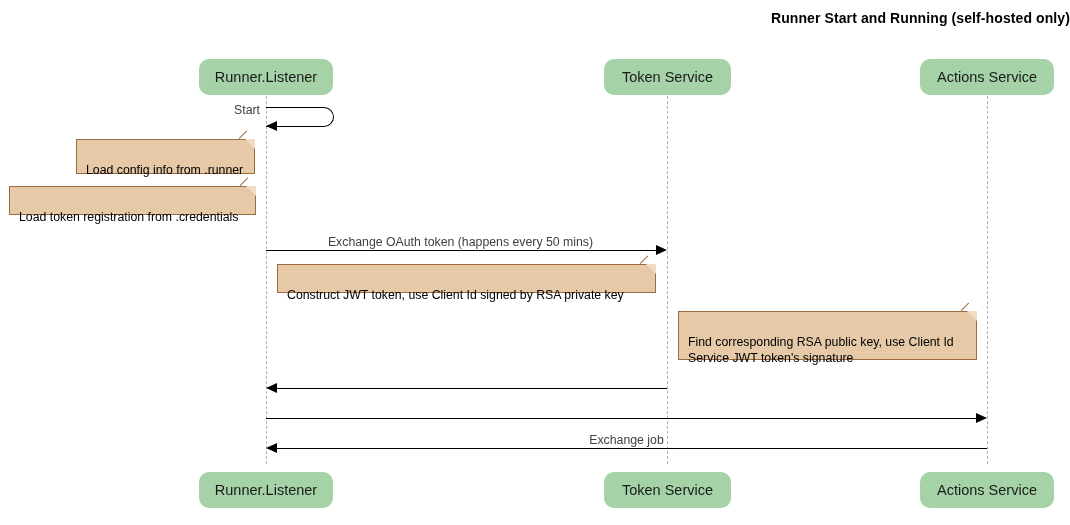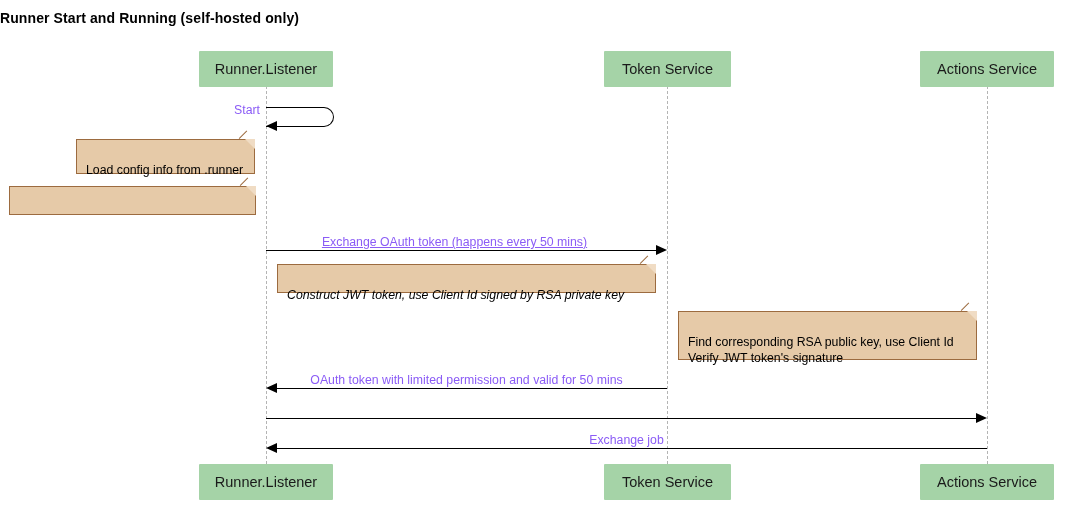--- a/index.html
+++ b/index.html
@@ -19,41 +19,42 @@
     position: absolute;
     left: 0; top: 0;
     width: 1070px;
     height: 525px;
   }
   .diagram-title {
     position: absolute;
     left: 0;
     top: 10px;
     width: 1070px;
-    text-align: left;
+    text-align: right;
     font-size: 14px;
     font-weight: bold;
     letter-spacing: 0.1px;
   }
   .lifeline {
     position: absolute;
     width: 0;
     border-left: 1px dashed #b4b4b4;
   }
   .participant {
     position: absolute;
     height: 36px;
-    border-radius: 1px;
+    border-radius: 10px;
     background: #a5d3a7;
     display: flex;
     align-items: center;
     justify-content: center;
     font-size: 14.5px;
     color: #1a1a1a;
     box-sizing: border-box;
+    margin-top: 8px;
   }
   .note {
     position: absolute;
     background: #e6caa8;
     border: 1px solid #9c6b3f;
     box-sizing: border-box;
     font-size: 12.3px;
     line-height: 16px;
     color: #000;
     padding: 6px 8px 6px 9px;
@@ -80,21 +81,21 @@
     pointer-events: none;
   }
   .msg-line {
     position: absolute;
     height: 0;
     border-top: 1.4px solid #000;
   }
   .msg-label {
     position: absolute;
     font-size: 12.3px;
-    color: #8b5cf6;
+    color: #404040;
     white-space: nowrap;
     text-align: center;
   }
   .arrow-head {
     position: absolute;
     width: 0;
     height: 0;
   }
   .arrow-right {
     border-top: 5px solid transparent;
@@ -139,42 +140,42 @@
   <div class="self-loop" style="left:266px; top:107px; width:68px; height:20px;"></div>
   <div class="arrow-head arrow-left" style="left:266px; top:121px;"></div>
 
   <div class="note" style="left:76px; top:139px; width:179px; height:35px;">
     <span>Load config info from .runner</span>
     <span class="fold"></span>
     <span class="fold-edge"></span>
   </div>
 
   <div class="note" style="left:9px; top:186px; width:247px; height:29px;">
+    <span>Load token registration from .credentials</span>
     <span class="fold"></span>
     <span class="fold-edge"></span>
   </div>
 
-  <div class="msg-label" style="left:254px; top:235px; width:401px;text-decoration:underline;">Exchange OAuth token (happens every 50 mins)</div>
+  <div class="msg-label" style="left:260px; top:235px; width:401px;">Exchange OAuth token (happens every 50 mins)</div>
   <div class="msg-line" style="left:266px; top:250px; width:390px;"></div>
   <div class="arrow-head arrow-right" style="left:656px; top:245px;"></div>
 
-  <div class="note" style="left:277px; top:264px; width:379px; height:29px;font-style:italic;">
+  <div class="note" style="left:277px; top:264px; width:379px; height:29px;">
     <span>Construct JWT token, use Client Id signed by RSA private key</span>
     <span class="fold"></span>
     <span class="fold-edge"></span>
   </div>
 
   <div class="note" style="left:678px; top:311px; width:299px; height:49px;">
     <span>Find corresponding RSA public key, use Client Id
-Verify JWT token's signature</span>
+Service JWT token's signature</span>
     <span class="fold"></span>
     <span class="fold-edge"></span>
   </div>
 
-  <div class="msg-label" style="left:266px; top:373px; width:401px;">OAuth token with limited permission and valid for 50 mins</div>
   <div class="msg-line" style="left:277px; top:388px; width:390px;"></div>
   <div class="arrow-head arrow-left" style="left:266px; top:383px;"></div>
 
   <div class="msg-line" style="left:266px; top:418px; width:710px;"></div>
   <div class="arrow-head arrow-right" style="left:976px; top:413px;"></div>
 
   <div class="msg-label" style="left:266px; top:433px; width:721px;">Exchange job</div>
   <div class="msg-line" style="left:277px; top:448px; width:710px;"></div>
   <div class="arrow-head arrow-left" style="left:266px; top:443px;"></div>
 

